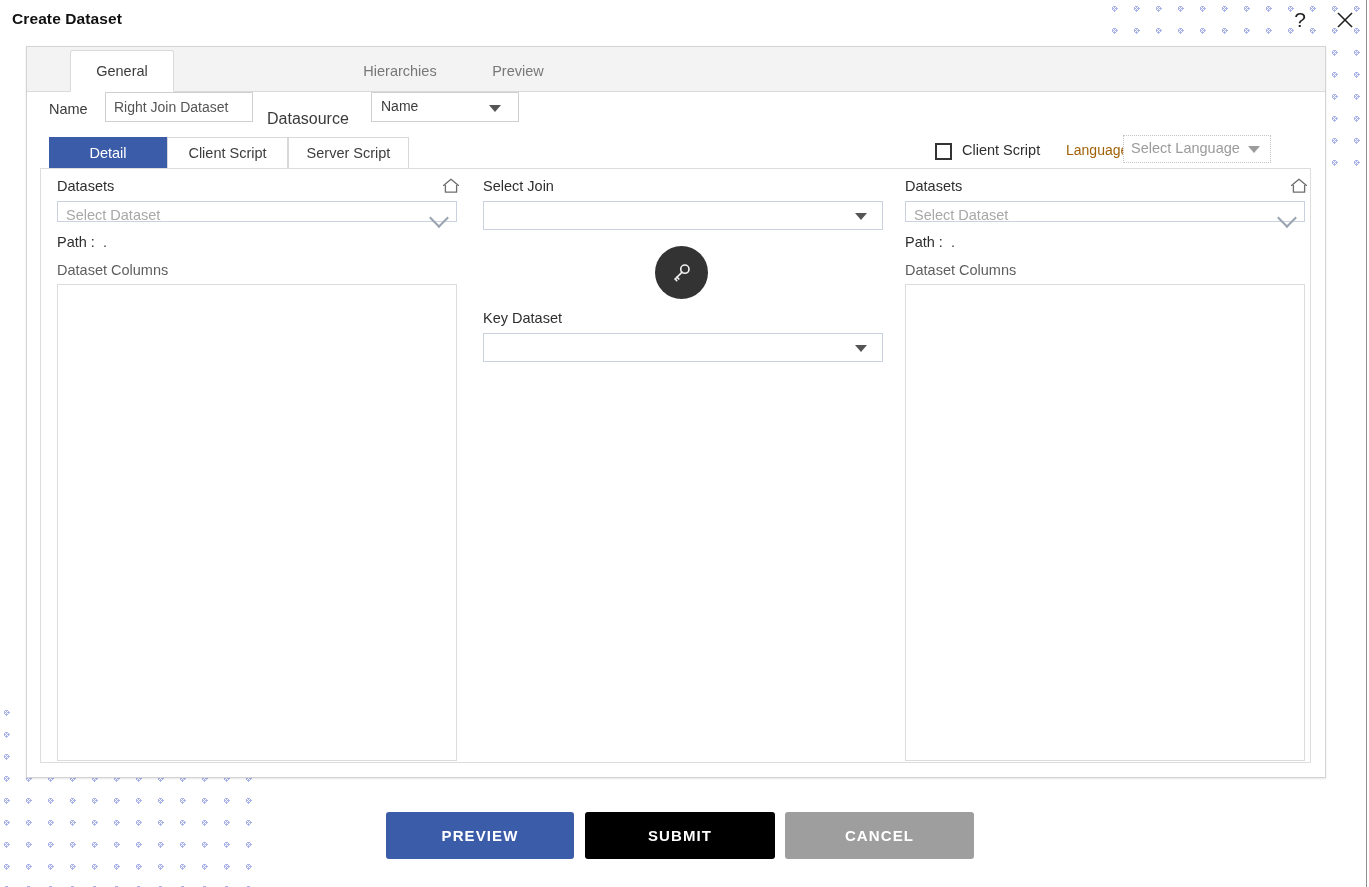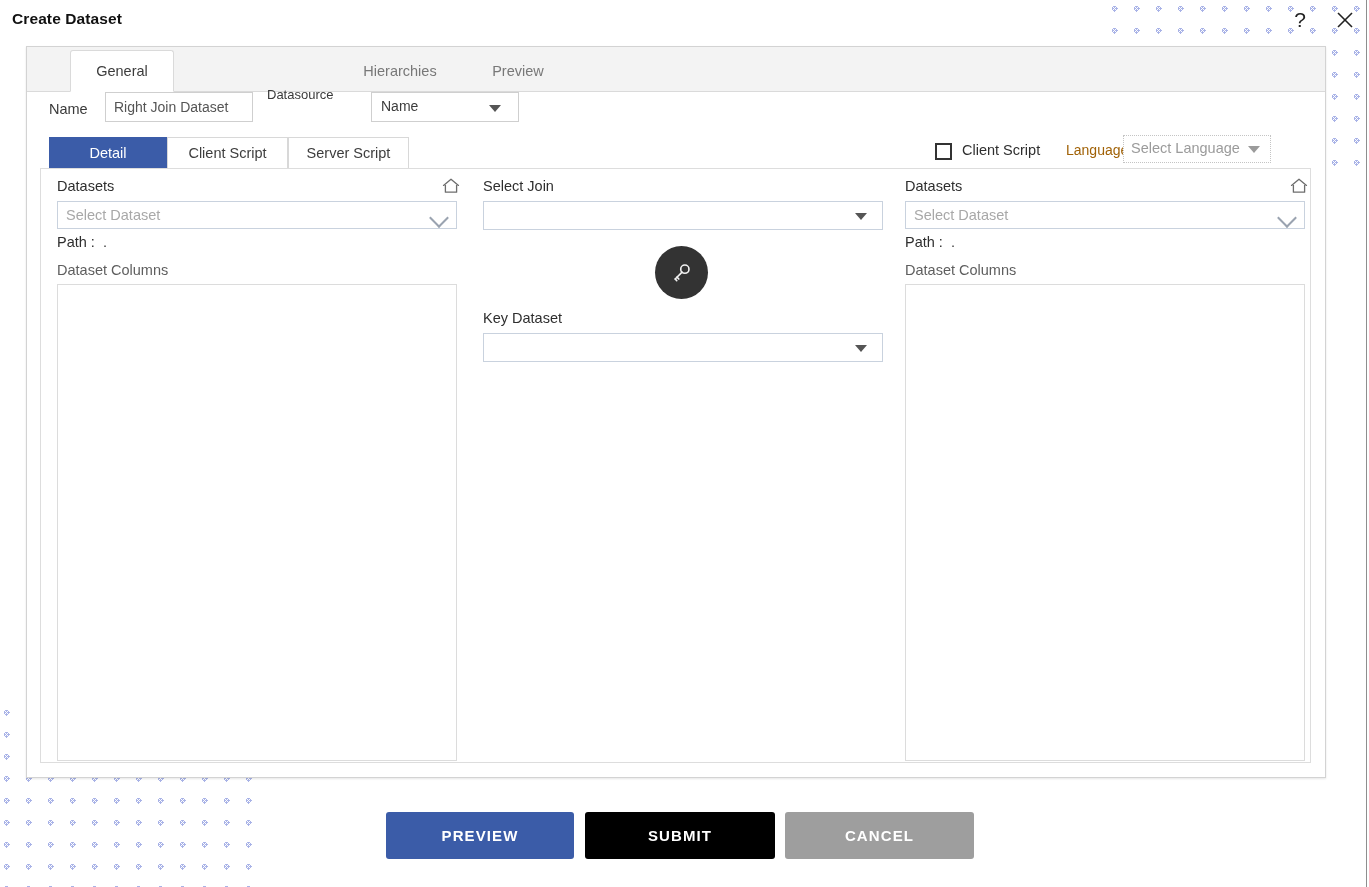--- a/index.html
+++ b/index.html
@@ -120,22 +120,22 @@
     border: 1px solid #cfcfcf;
     background: #ffffff;
     font-family: "Liberation Sans", sans-serif;
     font-size: 14px;
     color: #555555;
     padding: 0 8px;
     box-sizing: border-box;
     outline: none;
   }
   #lbl-datasource {
-    position: absolute; left: 240px; top: 40px;
-    font-size: 13px; color: #3a3a3a;
+    position: absolute; left: 240px; top: 63px;
+    font-size: 16px; color: #3a3a3a;
   }
   #datasource-select {
     position: absolute; left: 344px; top: 45px;
     width: 148px; height: 30px;
     border: 1px solid #cfcfcf;
     background: #ffffff;
     box-sizing: border-box;
     cursor: pointer;
   }
   #datasource-value {
@@ -225,21 +225,21 @@
     position: absolute; left: 0; top: 9px;
     font-size: 14.5px; color: #2e2e2e;
   }
   .home-icon {
     position: absolute; top: 8px; right: 0;
     width: 20px; height: 18px;
     cursor: pointer;
   }
   .ds-select {
     position: absolute; left: 0; top: 32px;
-    width: 400px; height: 28px;
+    width: 400px; height: 21px;
     border: 1px solid #c9d2de;
     background: #ffffff;
     box-sizing: border-box;
     cursor: pointer;
   }
   .ds-placeholder {
     position: absolute; left: 8px; top: 5px;
     font-size: 14.5px; color: #a8a8a8;
   }
   .chev-down {

